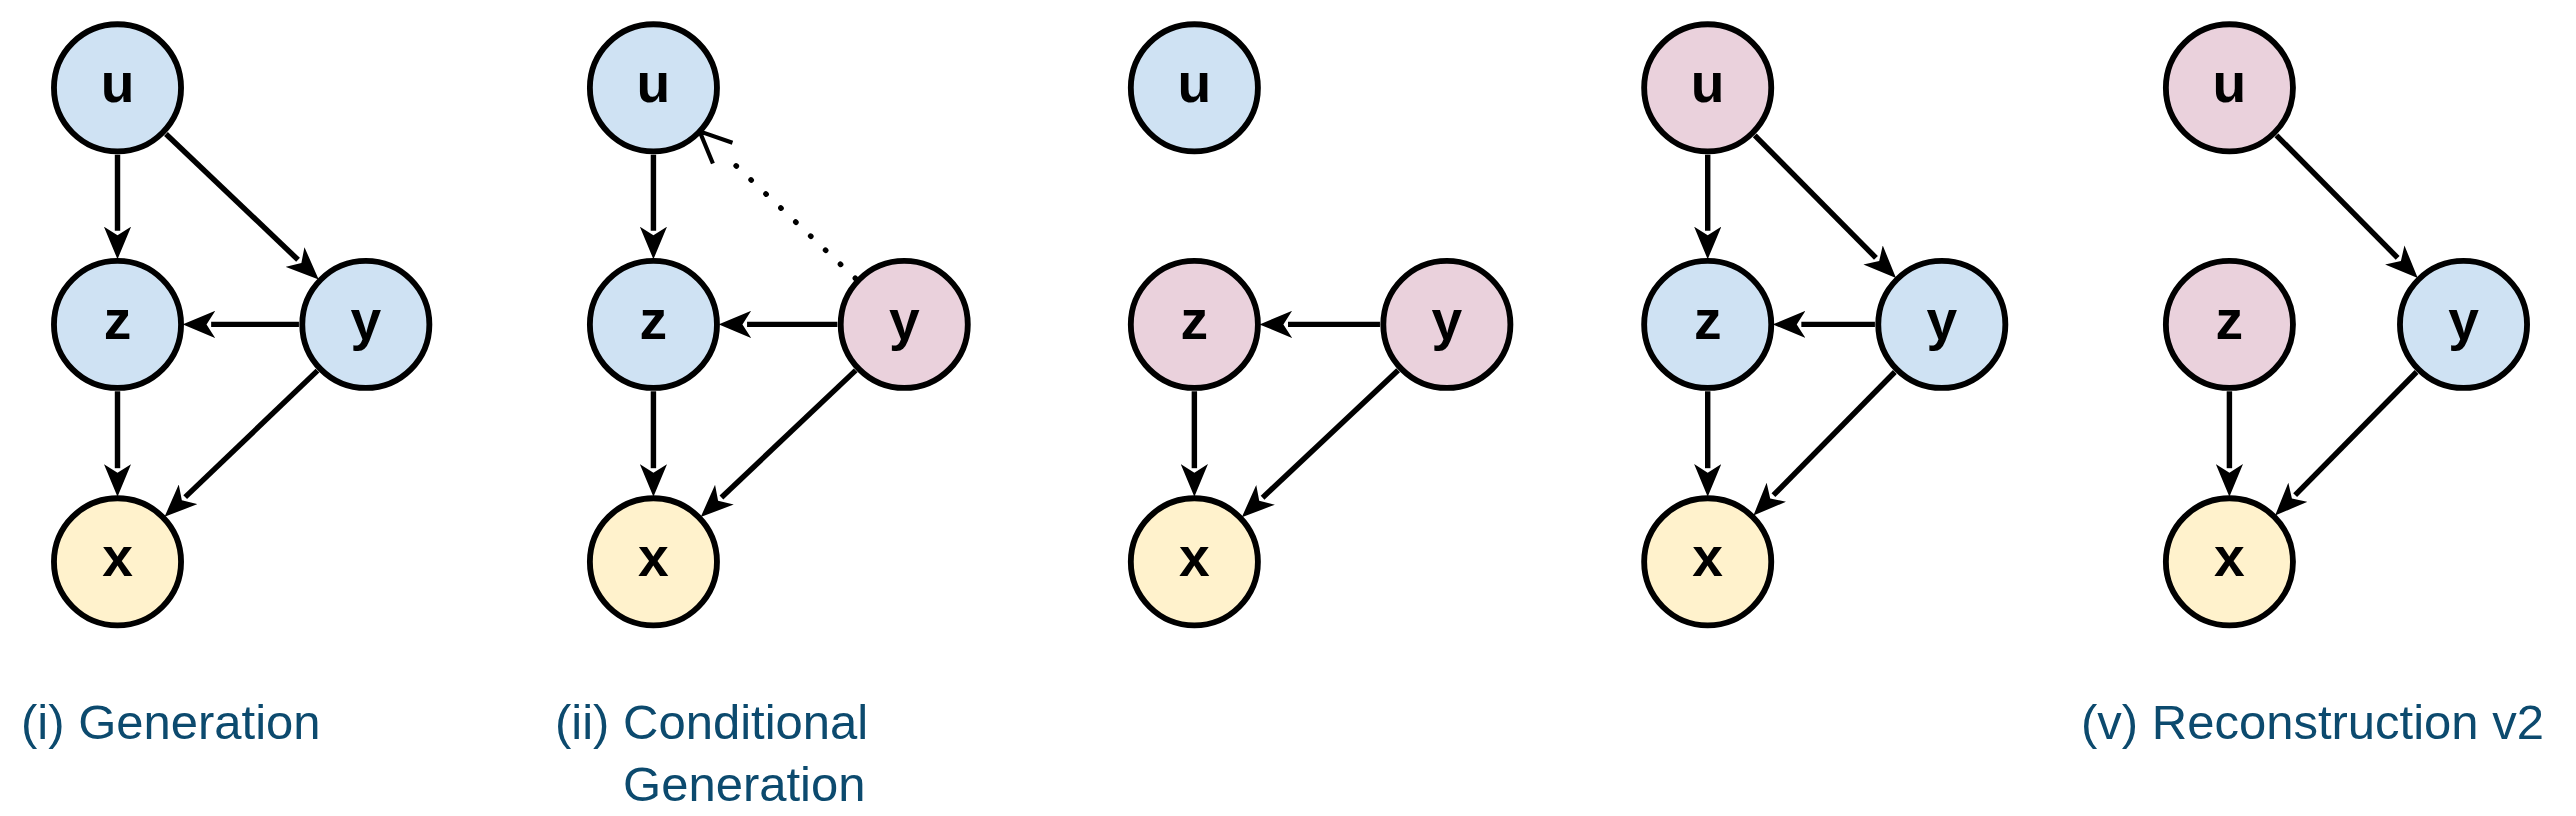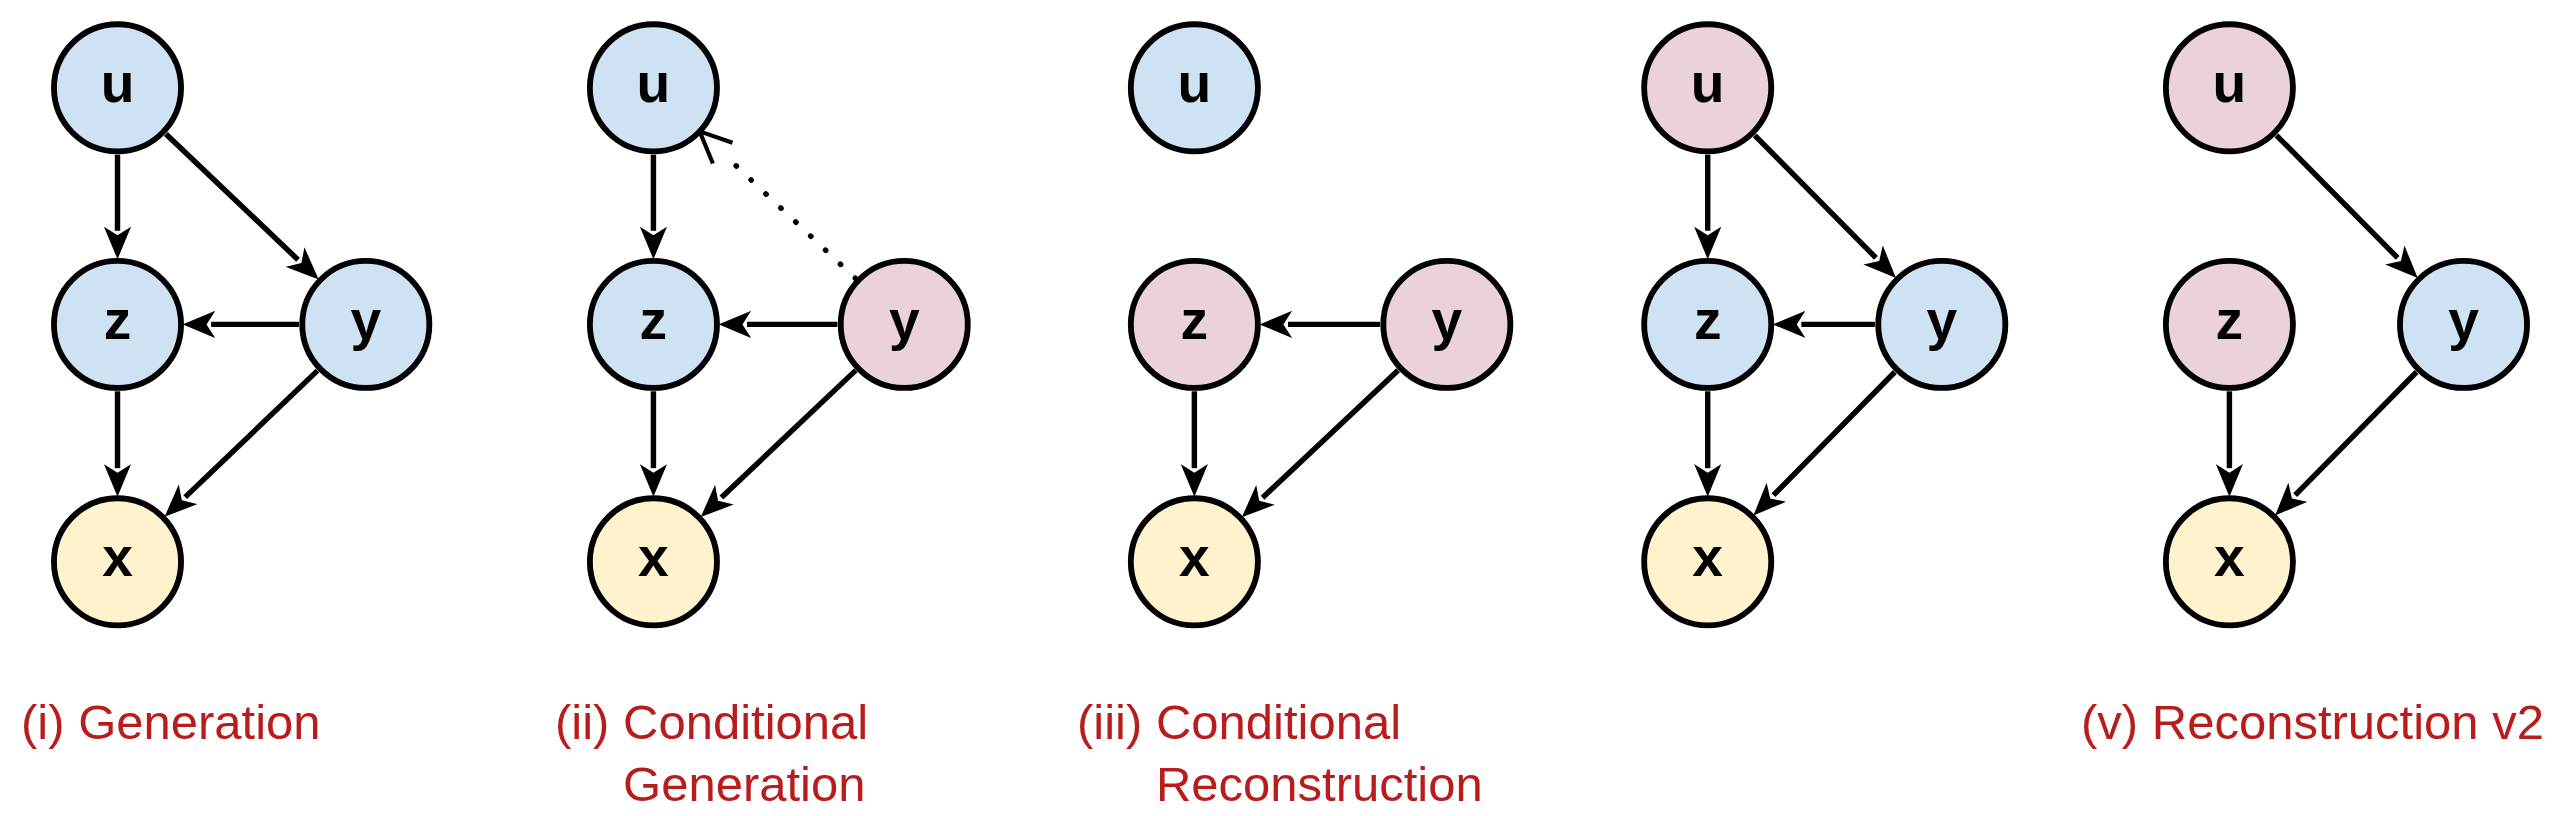--- a/index.html
+++ b/index.html
@@ -16,21 +16,21 @@
   }
   svg.graphs {
     position: absolute;
     left: 0; top: 0;
   }
   .caption {
     position: absolute;
     top: 691px;
     font-size: 49px;
     line-height: 62px;
-    color: #b91c1c;
+    color: #0c4a6e;
     white-space: nowrap;
   }
   .caption .cap-body {
     display: inline-block;
     vertical-align: top;
     white-space: pre-line;
   }
   .node-label-font {
     font-family: "Liberation Sans", sans-serif;
     font-weight: bold;
@@ -161,17 +161,15 @@
             <circle cx="2666" cy="672" r="76" fill="#FFF2CC" stroke="#000000" stroke-width="7"></circle>
             <text x="2666" y="689" text-anchor="middle" fill="#000000" class="node-label-font">x</text>
           </g>
         </g>
       </g>
   </svg>
 
   <div class="caption" style="left:21px"><span>(i) </span><span class="cap-body">Generation</span></div>
   <div class="caption" style="left:555px"><span>(ii) </span><span class="cap-body">Conditional
 Generation</span></div>
-  <div class="caption" style="left:1077px"><span>(iii) </span><span class="cap-body">Conditional
-Reconstruction</span></div>
   <div class="caption" style="left:2081px"><span>(v) </span><span class="cap-body">Reconstruction v2</span></div>
 </div>
 
 
 </body></html>

